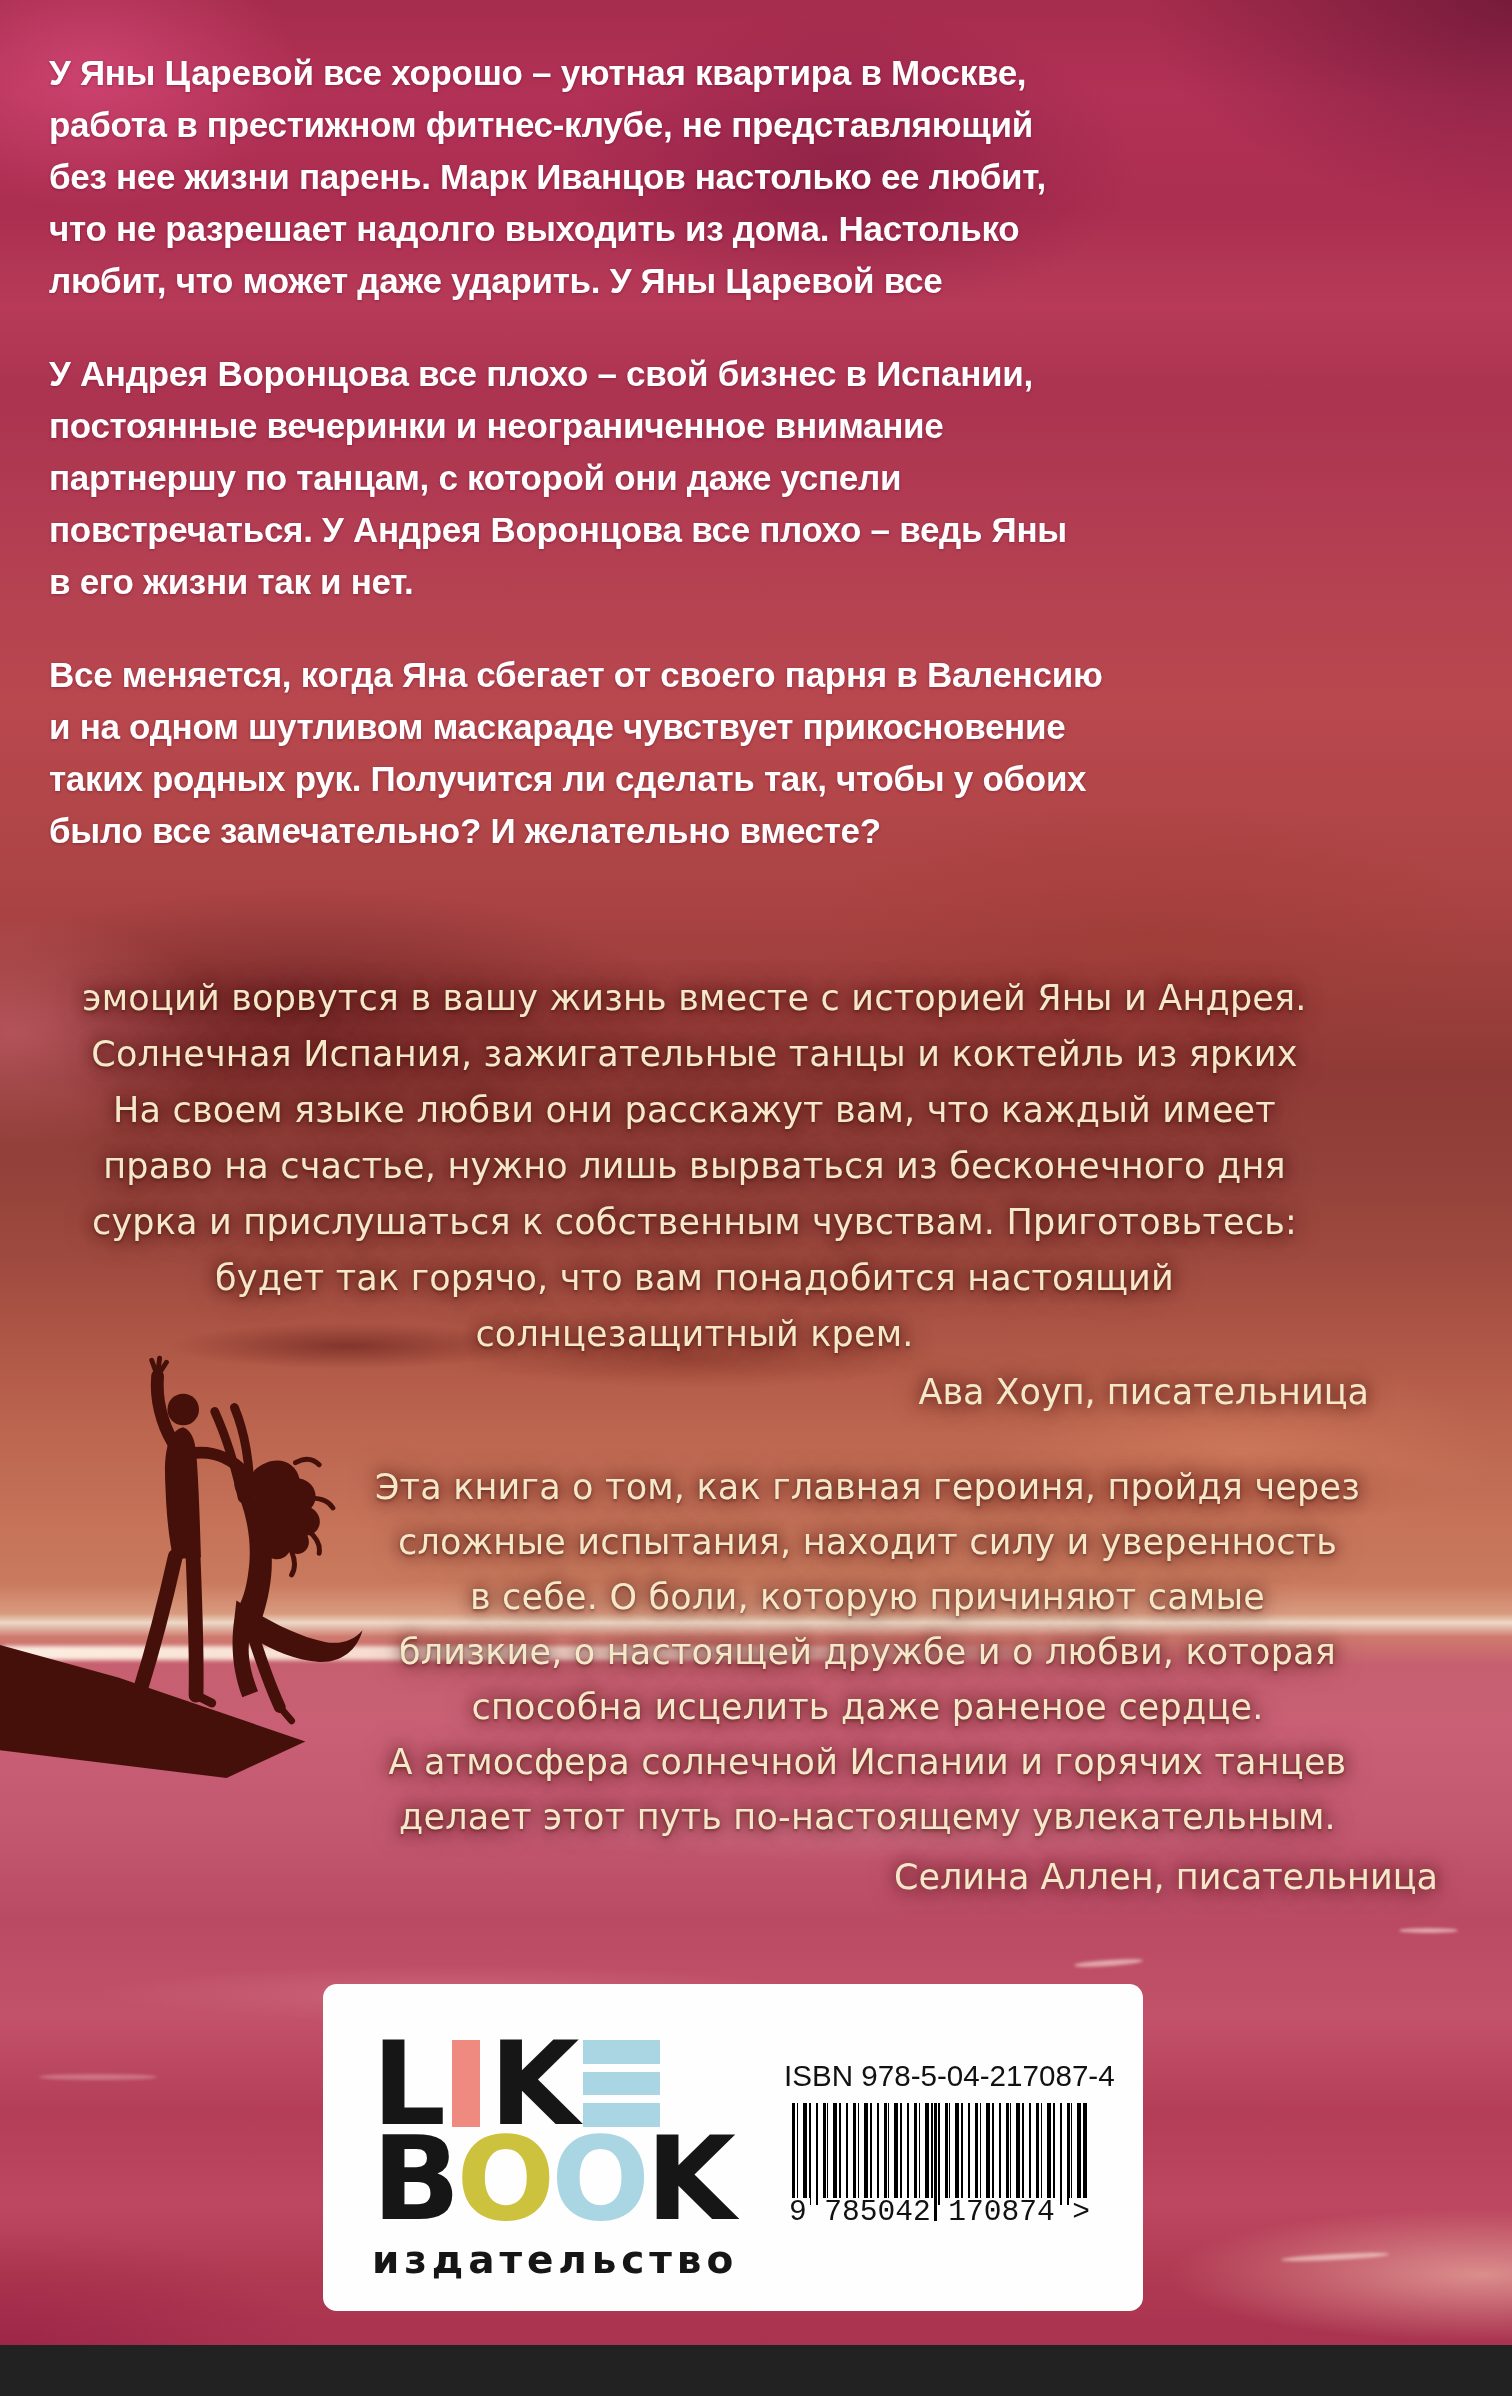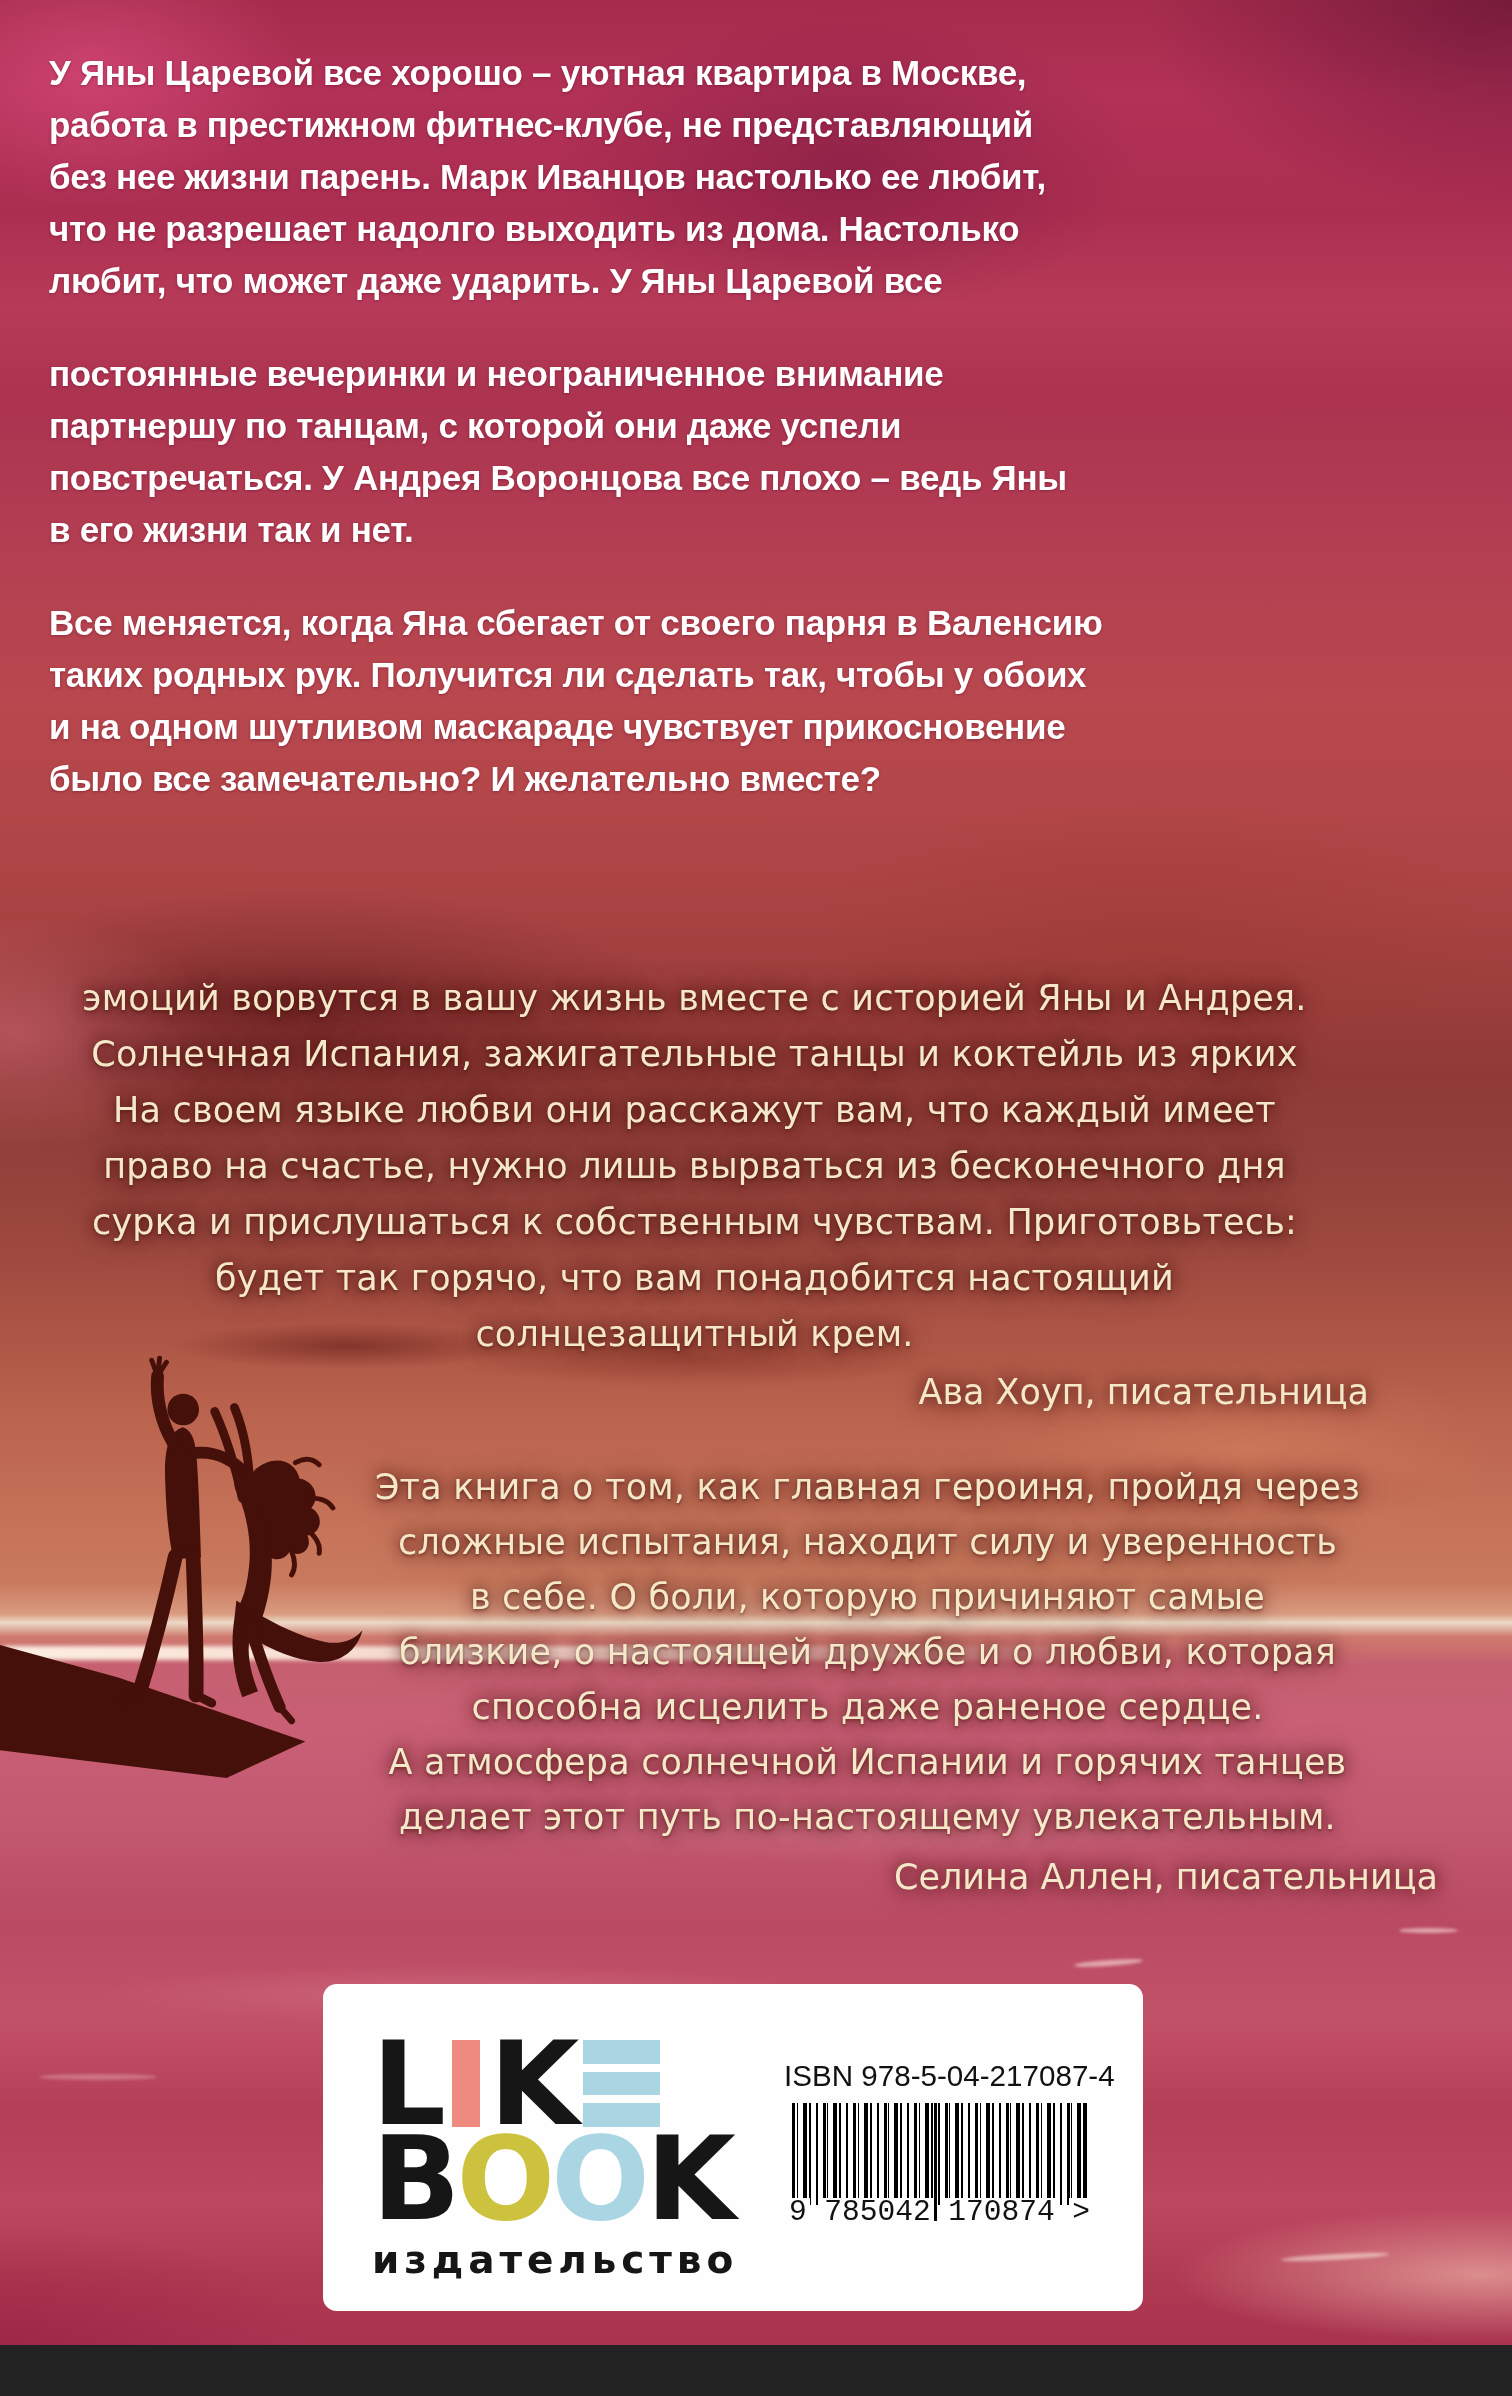--- a/index.html
+++ b/index.html
@@ -133,29 +133,30 @@
 
   <section class="blurb">
     <p>
       <span class="bl">У Яны Царевой все хорошо – уютная квартира в Москве,</span>
       <span class="bl">работа в престижном фитнес-клубе, не представляющий</span>
       <span class="bl">без нее жизни парень. Марк Иванцов настолько ее любит,</span>
       <span class="bl">что не разрешает надолго выходить из дома. Настолько</span>
       <span class="bl">любит, что может даже ударить. У Яны Царевой все</span>
     </p>
     <p>
+      <span class="bl">У Андрея Воронцова все плохо – свой бизнес в Испании,</span>
       <span class="bl">постоянные вечеринки и неограниченное внимание</span>
       <span class="bl">партнершу по танцам, с которой они даже успели</span>
       <span class="bl">повстречаться. У Андрея Воронцова все плохо – ведь Яны</span>
       <span class="bl">в его жизни так и нет.</span>
     </p>
     <p>
       <span class="bl">Все меняется, когда Яна сбегает от своего парня в Валенсию</span>
+      <span class="bl">и на одном шутливом маскараде чувствует прикосновение</span>
       <span class="bl">таких родных рук. Получится ли сделать так, чтобы у обоих</span>
-      <span class="bl">и на одном шутливом маскараде чувствует прикосновение</span>
       <span class="bl">было все замечательно? И желательно вместе?</span>
     </p>
   </section>
 
   <section class="quote q1">
     <span class="ql">эмоций ворвутся в вашу жизнь вместе с историей Яны и Андрея.</span>
     <span class="ql">Солнечная Испания, зажигательные танцы и коктейль из ярких</span>
     <span class="ql">На своем языке любви они расскажут вам, что каждый имеет</span>
     <span class="ql">право на счастье, нужно лишь вырваться из бесконечного дня</span>
     <span class="ql">сурка и прислушаться к собственным чувствам. Приготовьтесь:</span>

